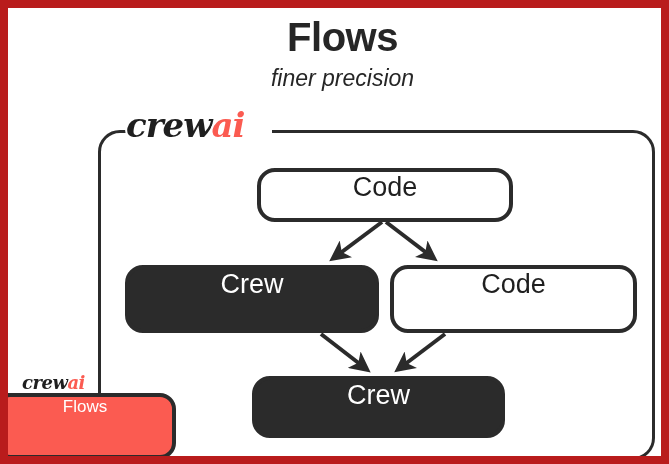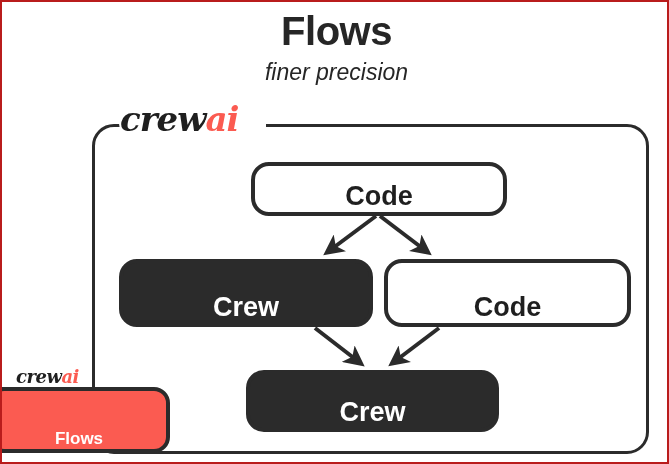--- a/index.html
+++ b/index.html
@@ -11,21 +11,21 @@
     font-family: "Liberation Sans", sans-serif;
   }
 
   #stage {
     position: relative;
     width: 669px;
     height: 464px;
     background: #ffffff;
     overflow: hidden;
     box-sizing: border-box;
-    border: 2px solid #b91c1c;
+    border: 8px solid #b91c1c;
   }
 
   
   #title {
     position: absolute;
     left: 0;
     top: 8px;
     width: 669px;
     text-align: center;
     font-size: 40px;
@@ -119,25 +119,25 @@
     color: #fb5b51;
     -webkit-text-stroke: 2.5px #ffffff;
     paint-order: stroke fill;
   }
 
   
   .node {
     position: absolute;
     box-sizing: border-box;
     display: flex;
-    align-items: flex-end;
+    align-items: flex-start;
     justify-content: center;
     border-radius: 18px;
     font-size: 27px;
-    font-weight: bold;
+    font-weight: normal;
     z-index: 4;
   }
   .node.light {
     background: #ffffff;
     border: 4px solid #2b2b2b;
     color: #1f1f1f;
   }
   .node.dark {
     background: #2b2b2b;
     border: 4px solid #2b2b2b;

